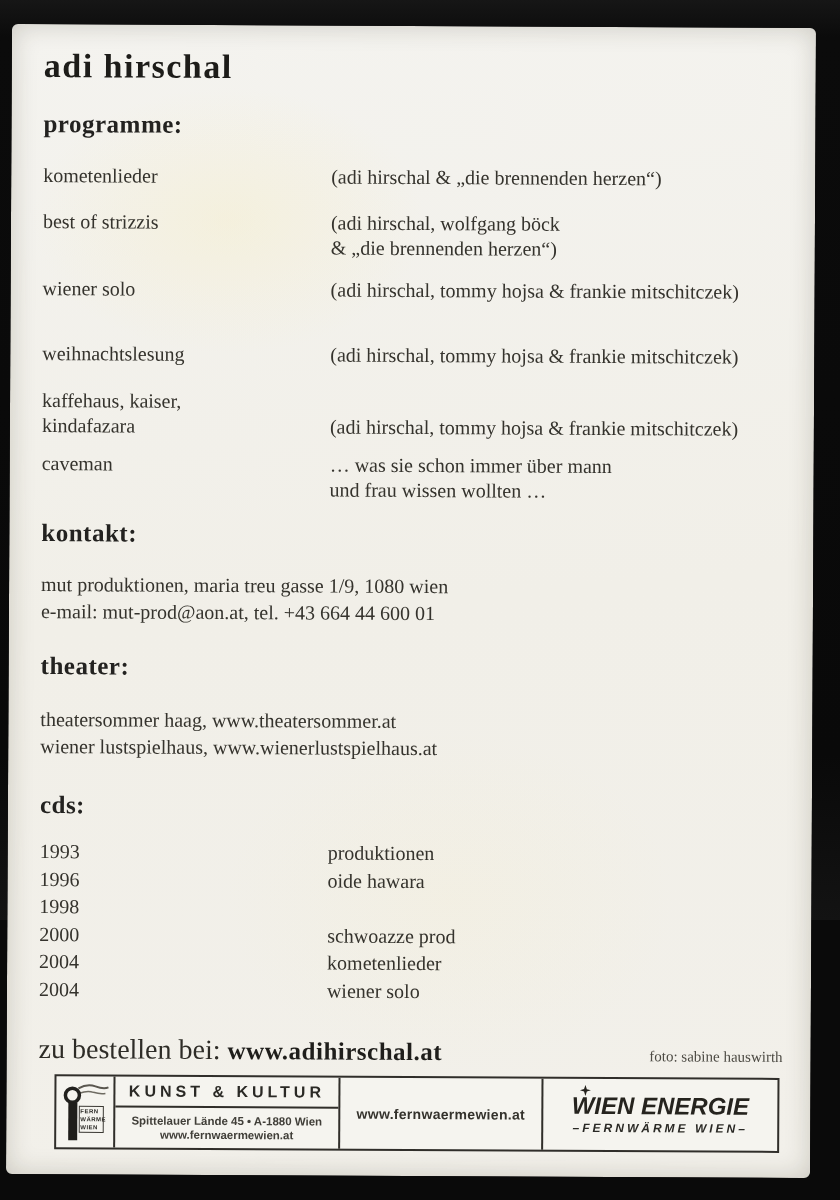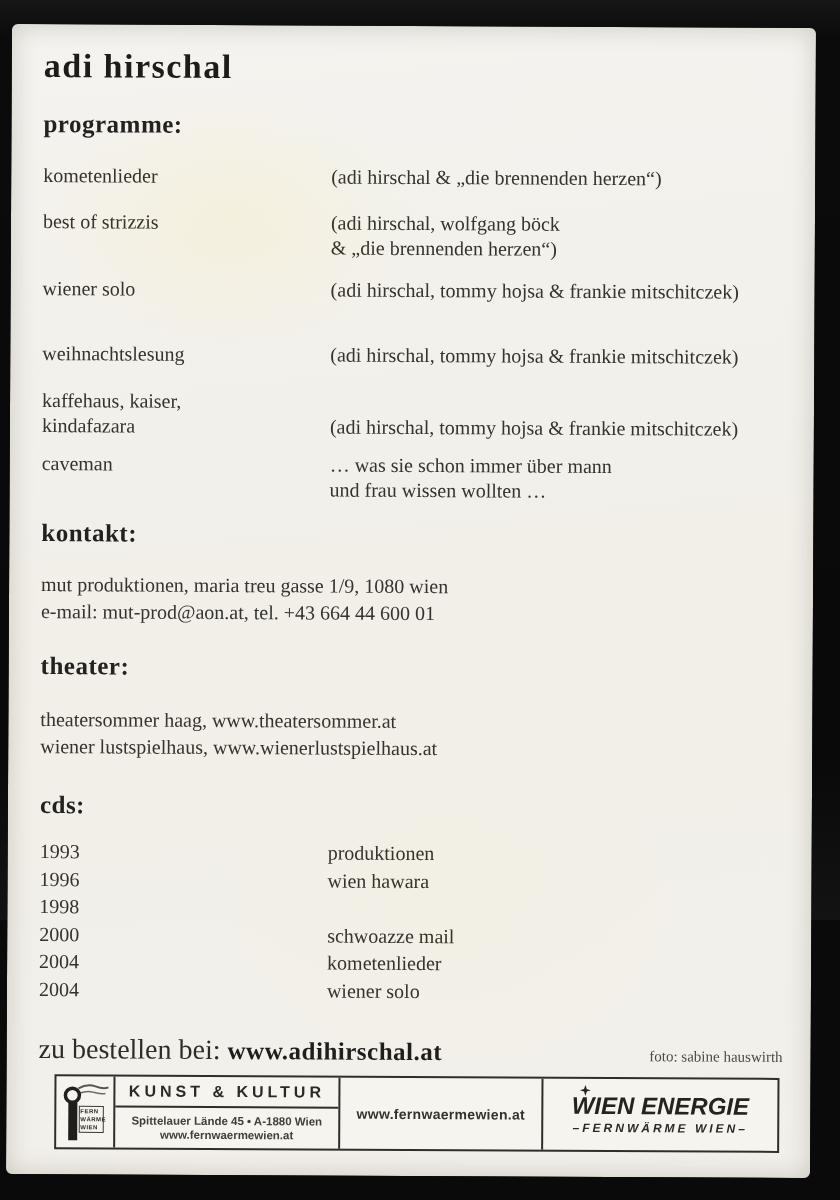--- a/index.html
+++ b/index.html
@@ -223,28 +223,28 @@
     </div>
 
     <h2 class="section-heading mt-cds">cds:</h2>
     <div class="mt-cdlist">
       <div class="cdrow">
         <span class="yr">1993</span>
         <span>produktionen</span>
       </div>
       <div class="cdrow">
         <span class="yr">1996</span>
-        <span>wien hawara</span>
+        <span>oide hawara</span>
       </div>
       <div class="cdrow">
         <span class="yr">1998</span>
       </div>
       <div class="cdrow">
         <span class="yr">2000</span>
-        <span>schwoazze mail</span>
+        <span>schwoazze prod</span>
       </div>
       <div class="cdrow">
         <span class="yr">2004</span>
         <span>kometenlieder</span>
       </div>
       <div class="cdrow">
         <span class="yr">2004</span>
         <span>wiener solo</span>
       </div>
     </div>

